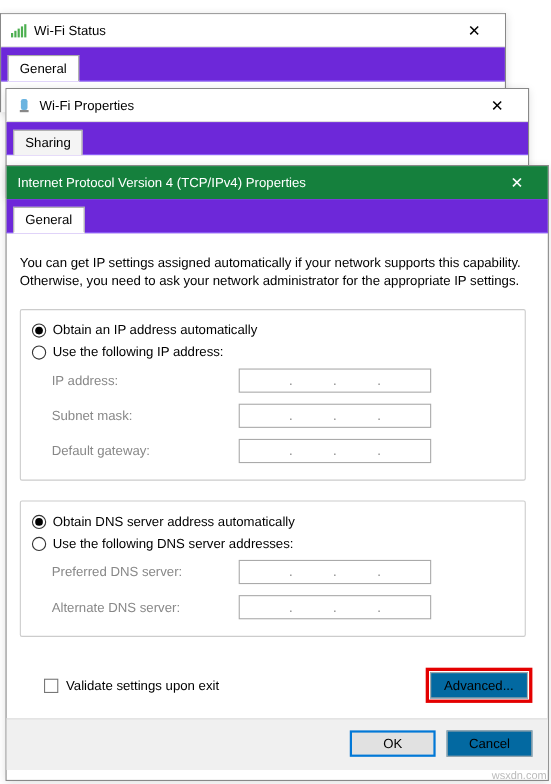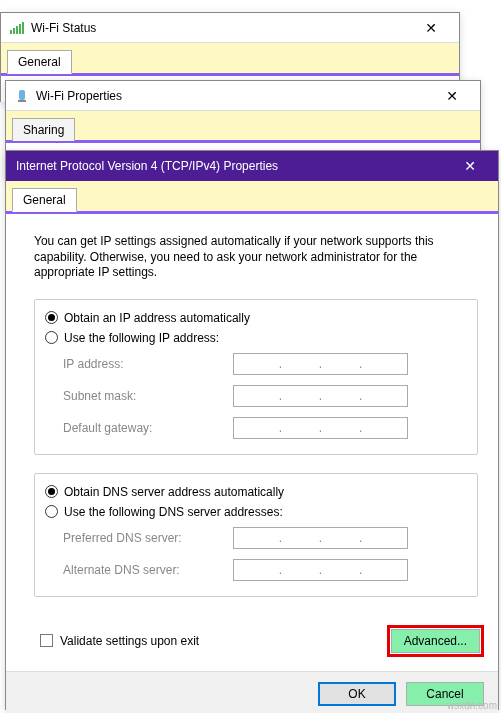--- a/index.html
+++ b/index.html
@@ -22,39 +22,39 @@
   }
   .titlebar {
     height: 30px;
     display: flex;
     align-items: center;
     padding: 0 8px;
     background: #fff;
     border-bottom: 1px solid #ddd;
   }
   .titlebar.blue {
-    background: #4c1d95;
+    background: #15803d;
     color: #fff;
     border-bottom: none;
   }
   .titlebar .title { flex: 1; margin-left: 6px; font-size: 12px; }
   .titlebar .close {
     width: 40px;
     text-align: center;
     font-size: 14px;
     cursor: pointer;
     font-family: Arial, sans-serif;
   }
   .titlebar.blue .close { color: #fff; }
   .tabs {
     display: flex;
     align-items: flex-end;
     padding: 6px 6px 0 6px;
-    border-bottom: 3px solid #8b5cf6;
-    background: #fef9c3;
+    border-bottom: 1px solid #8b5cf6;
+    background: #6d28d9;
     min-height: 30px;
   }
   .tab {
     padding: 4px 10px;
     border: 1px solid #aaa;
     border-bottom: none;
     background: #fff;
     position: relative;
     bottom: -1px;
     margin-right: 2px;
@@ -62,21 +62,21 @@
     cursor: pointer;
   }
   .tab.active { background: #fff; border-bottom: 1px solid #fff; }
   .tab.inactive { background: #f4f4f4; }
 
   
   .w-status { left: 0; top: 12px; width: 460px; height: 90px; border-bottom: none; }
   .w-props { left: 5px; top: 80px; width: 476px; height: 100px; }
   .w-ipv4 { left: 5px; top: 150px; width: 494px; height: 560px; }
 
-  .body-area { padding: 14px 14px 10px 22px; }
+  .body-area { padding: 14px 14px 10px 6px; }
   .desc { font-size: 12px; line-height: 1.3; margin: 6px 6px 18px 6px; }
 
   .groupbox {
     border: 1px solid #ccc;
     border-radius: 2px;
     margin: 6px 6px 18px 6px;
     padding: 8px 10px 10px 10px;
   }
   .radio-row {
     display: flex;
@@ -141,21 +141,21 @@
     justify-content: flex-end;
     gap: 10px;
     padding: 10px 14px 12px 0;
     border-top: 1px solid #ddd;
     background: #f0f0f0;
   }
   .btn {
     min-width: 78px;
     height: 24px;
     border: 1px solid #adadad;
-    background: #86efac;
+    background: #0369a1;
     font-size: 12px;
     cursor: pointer;
     font-family: inherit;
     padding: 0 12px;
   }
   .btn.ok { border: 2px solid #0178d7; background: #e1e1e1; }
   .adv-wrap { border: 3px solid #e40000; padding: 1px; display: inline-block; }
   .icon { display: inline-flex; align-items: center; }
   .watermark {
     position: absolute;

